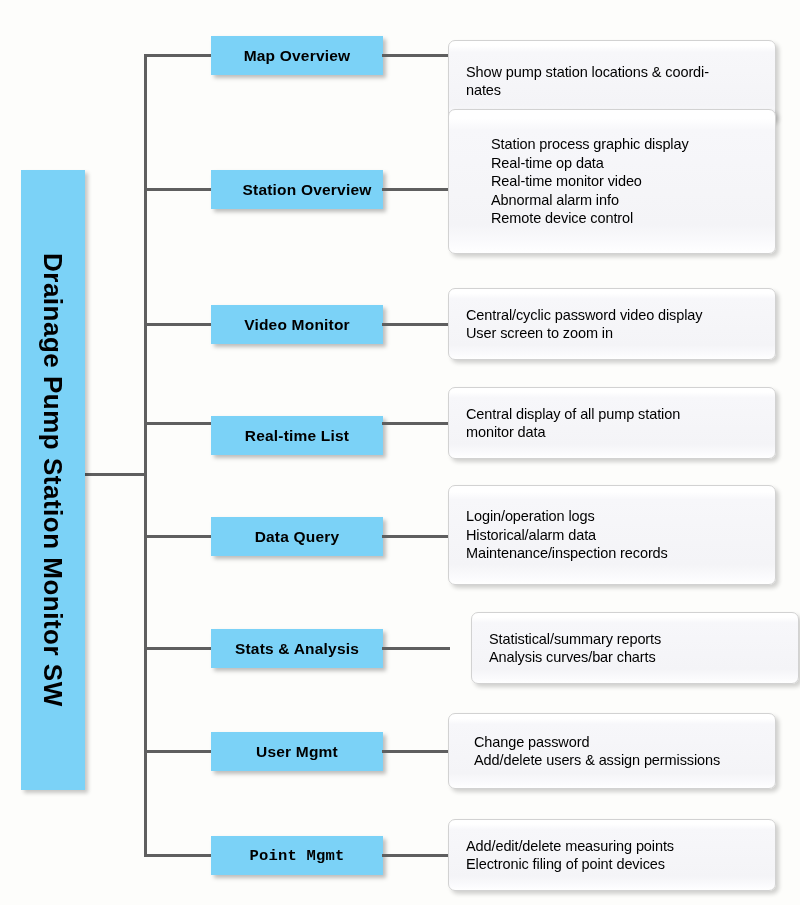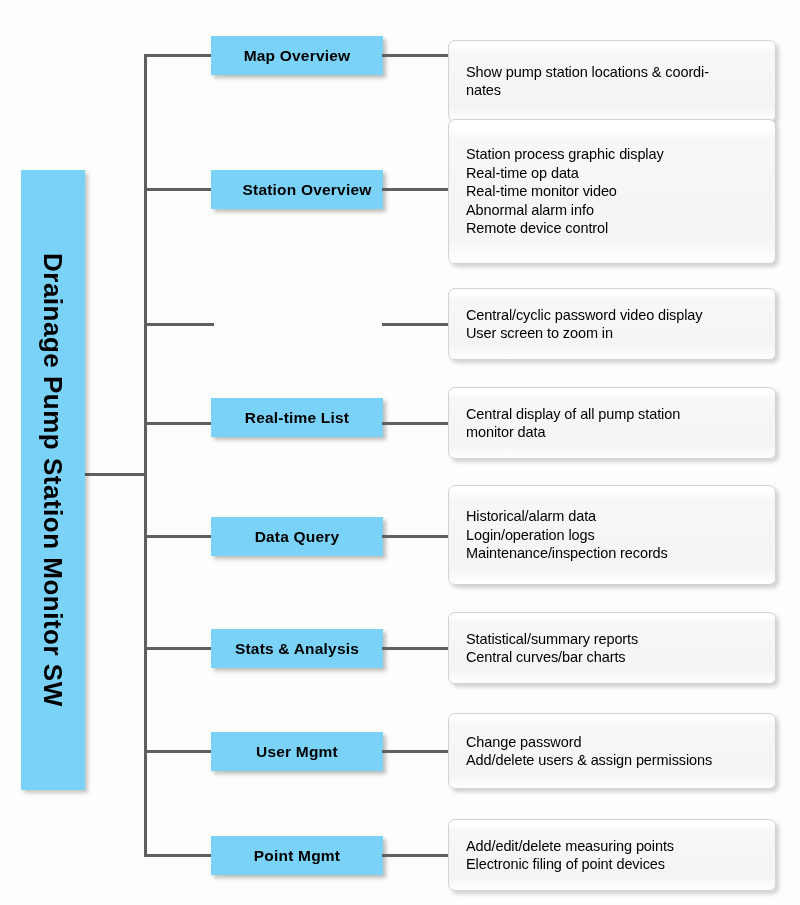--- a/index.html
+++ b/index.html
@@ -117,90 +117,93 @@
       <div class="desc-line">Show pump station locations &amp; coordi-</div>
       <div class="desc-line">nates</div>
     </div>
   </div>
 
   <div class="line line-h" style="left:144px; top:188px; width:70px;"></div>
   <div class="module-box" style="top:170px;padding-left:20px;">
     <span class="module-label">Station Overview</span>
   </div>
   <div class="line line-h" style="left:382px; top:188px; width:68px;"></div>
-  <div class="desc-box" style="top:119px; height:145px;">
+  <div class="desc-box" style="top:109px; height:145px;padding-left:25px;">
     <div class="desc-inner">
       <div class="desc-line">Station process graphic display</div>
       <div class="desc-line">Real-time op data</div>
       <div class="desc-line">Real-time monitor video</div>
       <div class="desc-line">Abnormal alarm info</div>
       <div class="desc-line">Remote device control</div>
     </div>
   </div>
 
   <div class="line line-h" style="left:144px; top:323px; width:70px;"></div>
+  <div class="module-box" style="top:305px;">
+    <span class="module-label">Video Monitor</span>
+  </div>
   <div class="line line-h" style="left:382px; top:323px; width:68px;"></div>
   <div class="desc-box" style="top:288px; height:72px;">
     <div class="desc-inner">
       <div class="desc-line">Central/cyclic password video display</div>
       <div class="desc-line">User screen to zoom in</div>
     </div>
   </div>
 
   <div class="line line-h" style="left:144px; top:422px; width:70px;"></div>
-  <div class="module-box" style="top:398px;">
+  <div class="module-box" style="top:416px;">
     <span class="module-label">Real-time List</span>
   </div>
   <div class="line line-h" style="left:382px; top:422px; width:68px;"></div>
   <div class="desc-box" style="top:387px; height:72px;">
     <div class="desc-inner">
       <div class="desc-line">Central display of all pump station</div>
       <div class="desc-line">monitor data</div>
     </div>
   </div>
 
   <div class="line line-h" style="left:144px; top:535px; width:70px;"></div>
   <div class="module-box" style="top:517px;">
     <span class="module-label">Data Query</span>
   </div>
   <div class="line line-h" style="left:382px; top:535px; width:68px;"></div>
   <div class="desc-box" style="top:485px; height:100px;">
     <div class="desc-inner">
+      <div class="desc-line">Login/operation logs</div>
       <div class="desc-line">Historical/alarm data</div>
-      <div class="desc-line">Login/operation logs</div>
       <div class="desc-line">Maintenance/inspection records</div>
     </div>
   </div>
 
   <div class="line line-h" style="left:144px; top:647px; width:70px;"></div>
   <div class="module-box" style="top:629px;">
     <span class="module-label">Stats &amp; Analysis</span>
   </div>
   <div class="line line-h" style="left:382px; top:647px; width:68px;"></div>
-  <div class="desc-box" style="top:612px; height:72px;">
+  <div class="desc-box" style="top:612px; height:72px;margin-left:23px;">
     <div class="desc-inner">
       <div class="desc-line">Statistical/summary reports</div>
-      <div class="desc-line">Central curves/bar charts</div>
+      <div class="desc-line">Analysis curves/bar charts</div>
     </div>
   </div>
 
   <div class="line line-h" style="left:144px; top:750px; width:70px;"></div>
   <div class="module-box" style="top:732px;">
     <span class="module-label">User Mgmt</span>
   </div>
   <div class="line line-h" style="left:382px; top:750px; width:68px;"></div>
-  <div class="desc-box" style="top:713px; height:76px;">
+  <div class="desc-box" style="top:713px; height:76px;padding-left:8px;">
     <div class="desc-inner">
       <div class="desc-line">Change password</div>
       <div class="desc-line">Add/delete users &amp; assign permissions</div>
     </div>
   </div>
 
   <div class="line line-h" style="left:144px; top:854px; width:70px;"></div>
-  <div class="module-box" style="top:836px;">
+  <div class="module-box" style="top:836px;font-family:Liberation Mono, monospace;">
     <span class="module-label">Point Mgmt</span>
   </div>
   <div class="line line-h" style="left:382px; top:854px; width:68px;"></div>
   <div class="desc-box" style="top:819px; height:72px;justify-content:flex-end;">
     <div class="desc-inner">
       <div class="desc-line">Add/edit/delete measuring points</div>
       <div class="desc-line">Electronic filing of point devices</div>
     </div>
   </div>
 

